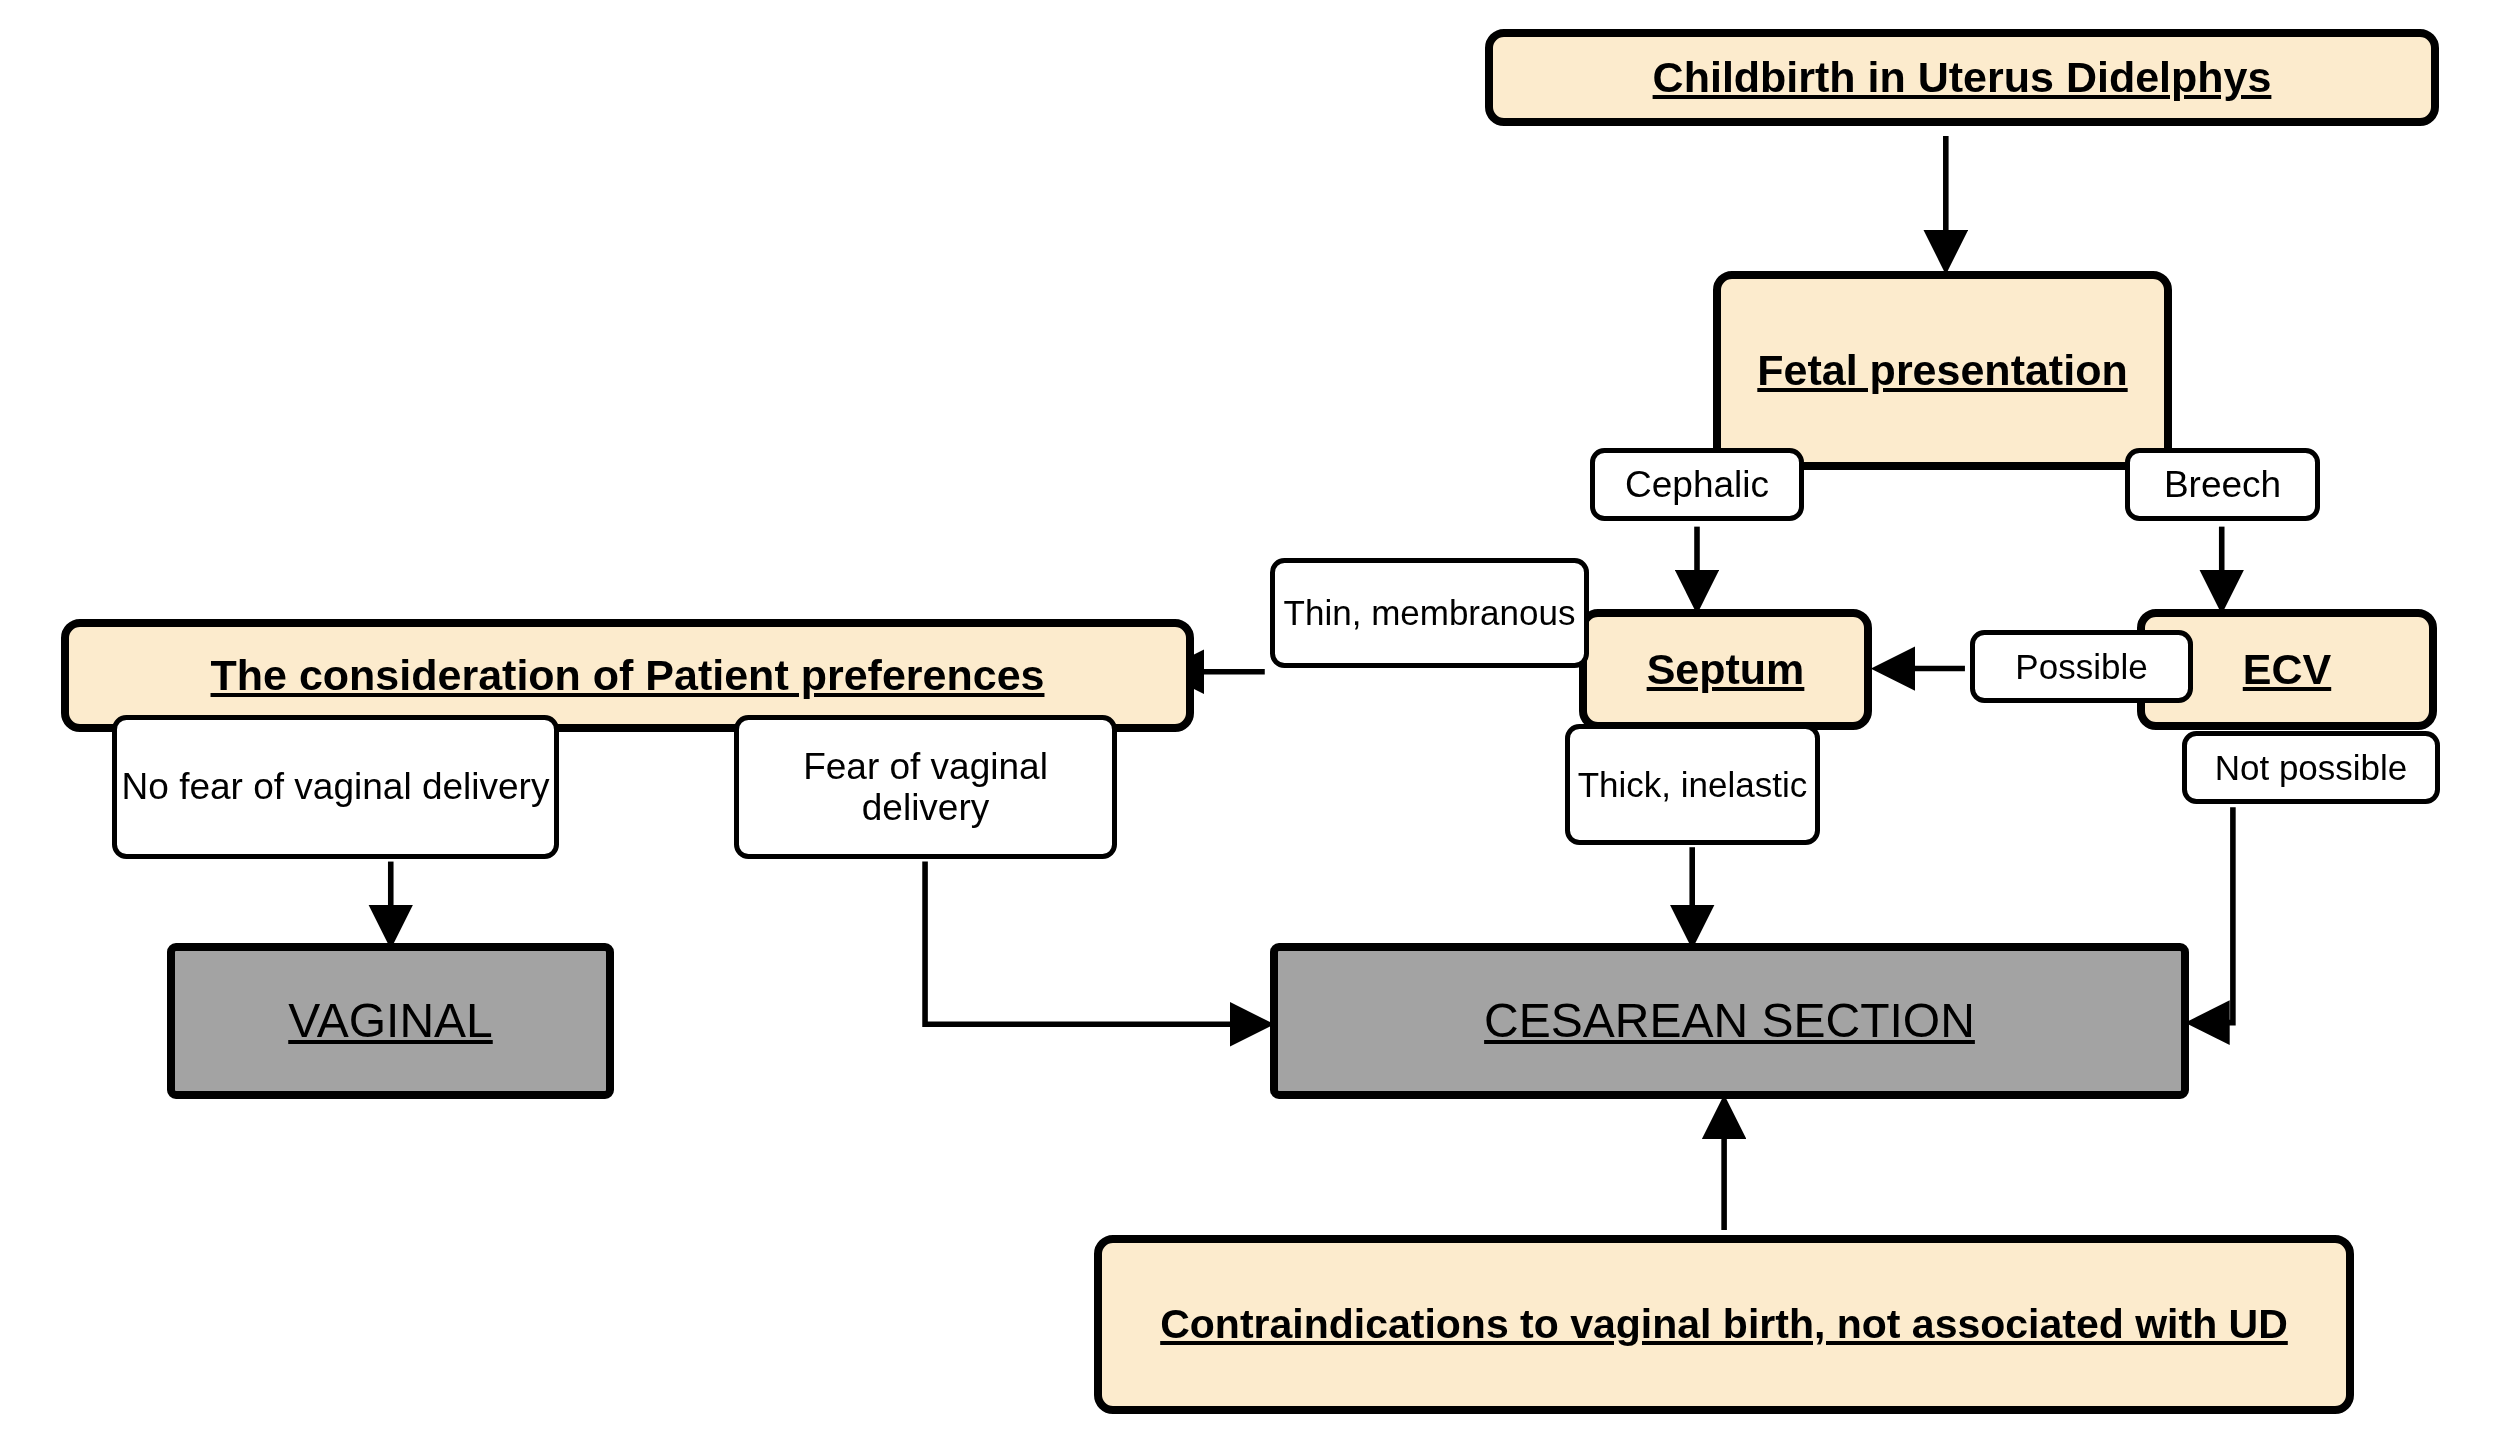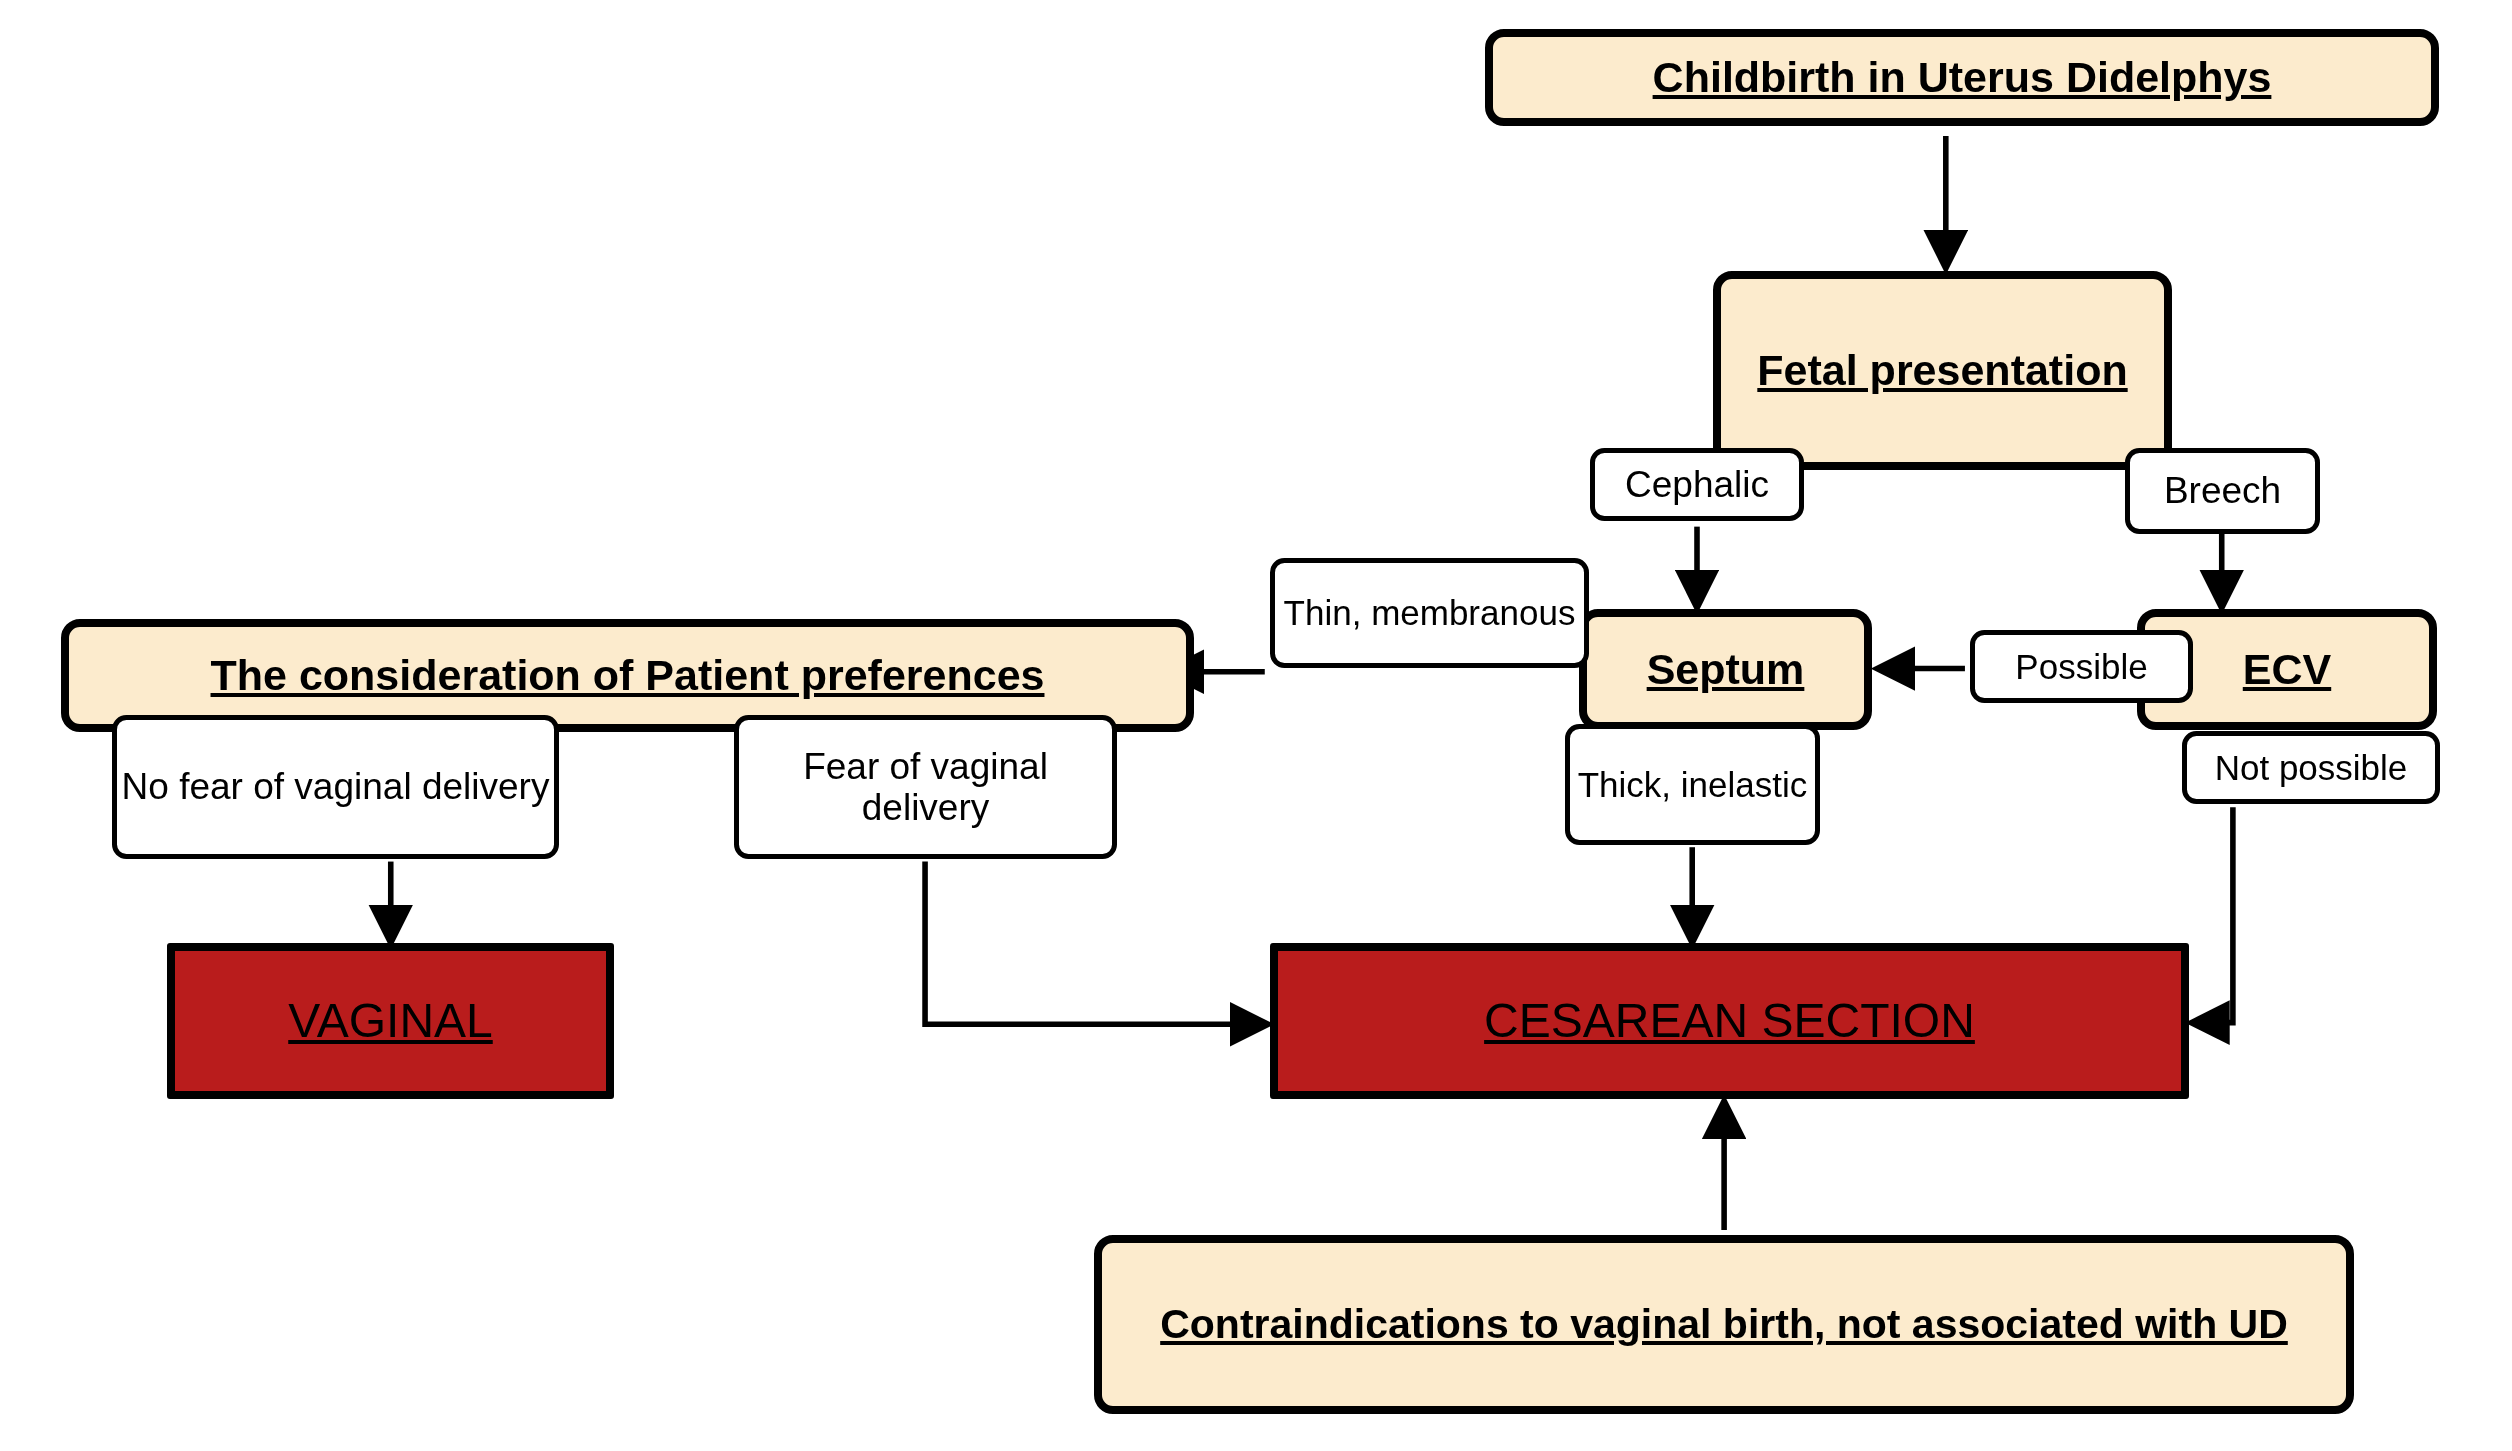--- a/index.html
+++ b/index.html
@@ -41,23 +41,23 @@
   
   .proc {
     background: #FCEBCD;
     border: 8.8px solid #000000;
     border-radius: 19px;
     font-weight: bold;
   }
 
   
   .term {
-    background: #b91c1c;
+    background: #a3a3a3;
     border: 8.8px solid #000000;
-    border-radius: 3px;
+    border-radius: 9px;
     font-weight: normal;
   }
 
   
   .chip {
     background: #FFFFFF;
     border: 5.6px solid #000000;
     border-radius: 14.4px;
     font-weight: normal;
   }
@@ -66,21 +66,21 @@
   .n-title        { left: 1485px; top: 29px;   width: 954px; height: 97px; font-size: 43px; }
   .n-fetal        { left: 1713px; top: 271px;  width: 459px;  height: 199px; font-size: 43px; }
   .n-septum       { left: 1579px; top: 609px;  width: 293px;  height: 121px; font-size: 43px; }
   .n-ecv          { left: 2137px; top: 609px;  width: 300px;  height: 121px; font-size: 43px; }
   .n-prefs        { left: 29px;   top: 619px;  width: 1133px; height: 113px; font-size: 43px; margin-left: 32px; }
   .n-vaginal      { left: 167px;  top: 943px; width: 447px;  height: 156px; font-size: 48px; }
   .n-cesarean     { left: 1270px; top: 943px; width: 919px; height: 156px; font-size: 48px; }
   .n-contra       { left: 1094px; top: 1235px; width: 1260px; height: 179px; font-size: 41px; }
 
   .c-cephalic     { left: 1590px; top: 448px;  width: 214px;  height: 73px;  font-size: 37px; }
-  .c-breech       { left: 2125px; top: 448px;  width: 195px;  height: 86px;  font-size: 37px; }
+  .c-breech       { left: 2125px; top: 448px;  width: 195px;  height: 73px;  font-size: 37px; }
   .c-thin         { left: 1270px; top: 558px;  width: 319px;  height: 110px; font-size: 35px; }
   .c-thick        { left: 1565px; top: 724px;  width: 255px;  height: 121px; font-size: 35px; }
   .c-possible     { left: 1970px; top: 630px;  width: 223px;  height: 73px;  font-size: 35px; }
   .c-notpossible  { left: 2182px; top: 731px;  width: 258px;  height: 73px;  font-size: 35px; }
   .c-nofear       { left: 112px;  top: 715px;  width: 447px;  height: 144px; font-size: 37px; }
   .c-fear         { left: 734px;  top: 715px;  width: 383px;  height: 144px; font-size: 37px; }
 
   
   .layer-box  { z-index: 2; text-decoration: underline; }
   .layer-chip { z-index: 3; }

